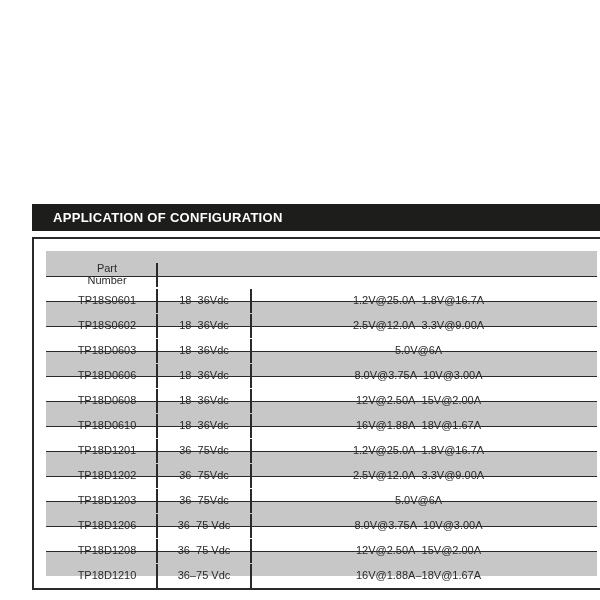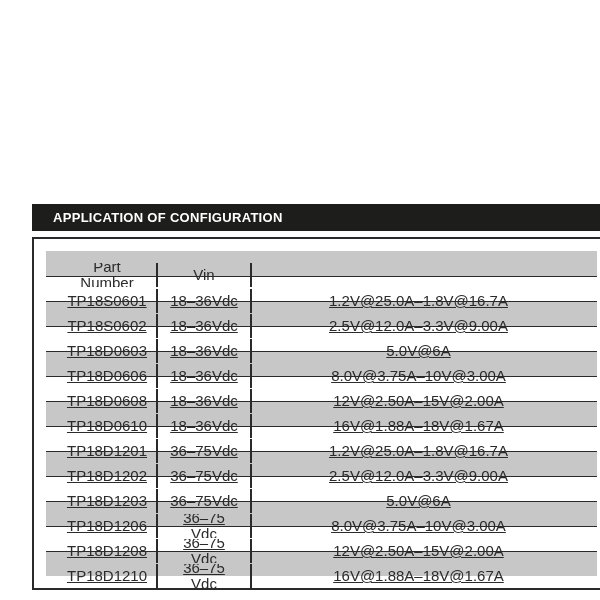--- a/index.html
+++ b/index.html
@@ -14,46 +14,45 @@
     font-size:13px; font-weight:bold; letter-spacing:0.3px;
   }
 
   .spec-table {
     position:absolute; left:8px; top:213px; width:579px;
     border:2px solid #2a2a2a; background:#ffffff; color:#2b2b2b;
   }
   .tr { display:flex; }
   .tr + .tr { border-top:1px solid #2a2a2a; }
   .th-row { background:#c7c7c7; height:25px; }
-  .td-row { height:15px;text-decoration:underline; }
+  .td-row { height:15px; }
   .td-row:nth-child(odd) { background:#c7c7c7; }
   .cell {
     display:flex; align-items:center; justify-content:center;
-    text-align:center; font-size:15px; line-height:1.05; overflow:hidden;
+    text-align:center; font-size:11px; line-height:1.05; overflow:hidden;
   }
   .c1 { flex:0 0 100px; border-right:2px solid #2a2a2a; }
   .c2 { flex:0 0 94px;  border-right:2px solid #2a2a2a; }
   .c3 { flex:1 1 auto; }
   .th { white-space:pre-line; }
 </style>
 </head>
 <body>
 
 <div class="canvas">
 
   <div class="section-bar">
     <span>APPLICATION OF CONFIGURATION</span>
   </div>
 
   <div class="spec-table">
 
     <div class="tr th-row">
       <div class="cell c1 th">Part
 Number</div>
-      <div class="cell c2 th">Vin</div>
     </div>
 
     <div class="tr td-row">
       <div class="cell c1">TP18S0601</div>
       <div class="cell c2">18–36Vdc</div>
       <div class="cell c3">1.2V@25.0A–1.8V@16.7A</div>
     </div>
 
     <div class="tr td-row">
       <div class="cell c1">TP18S0602</div>

